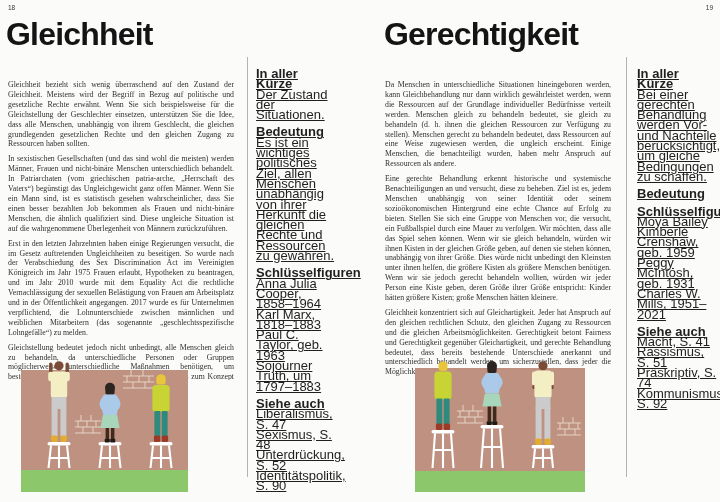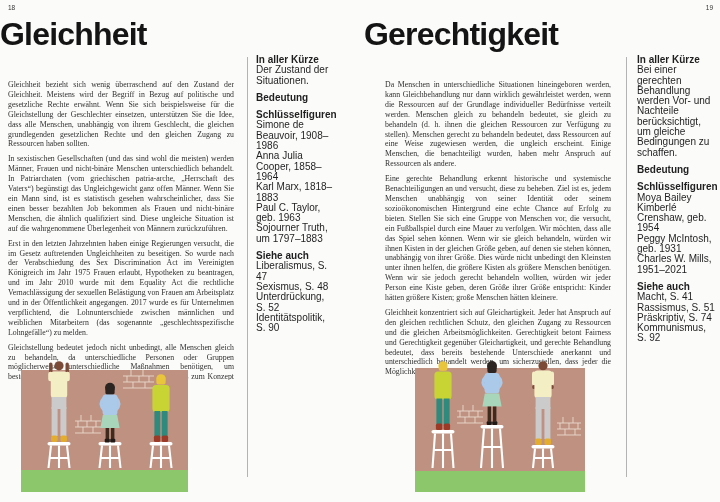--- a/index.html
+++ b/index.html
@@ -3,32 +3,32 @@
 <meta charset="utf-8">
 <style>
   html,body{margin:0;padding:0;background:#e8e8e8;}
   .spread{position:relative;width:720px;height:502px;background:#fbfbfa;overflow:hidden;
           font-family:"Liberation Sans",sans-serif;}
   .pageno{position:absolute;top:4px;font-size:6.5px;color:#333;}
   #pn-l{left:8px}
   #pn-r{right:7px}
   .title{position:absolute;top:13px;font-weight:700;font-size:32px;line-height:42px;
          letter-spacing:-0.8px;color:#141414;white-space:nowrap;}
-  #title-l{left:0}
-  #title-r{left:364px}
+  #title-l{left:6px}
+  #title-r{left:384px}
   .bodycol{position:absolute;top:80px;width:226px;height:300px;overflow:hidden;
            font-family:"Liberation Serif",serif;font-size:7.8px;line-height:9.9px;
            color:#2f2f2f;text-align:justify;hyphens:auto;-webkit-hyphens:auto;}
   #body-l{left:8px}
   #body-r{left:385px}
   .bodycol p{margin:0 0 5px 0;}
   .rule{position:absolute;top:57px;width:1px;height:420px;background:#b3b3b3;}
   #rule-l{left:247px}
   #rule-r{left:626px}
-  .sidebar{position:absolute;top:55px;width:80px;font-size:10px;line-height:10.3px;color:#1f1f1f;}
+  .sidebar{position:absolute;top:69px;width:80px;font-size:13px;line-height:10.3px;color:#1f1f1f;text-decoration:underline;}
   #side-l{left:256px}
   #side-r{left:637px}
   .sb-sec{margin-bottom:7px;}
   .sb-h{font-weight:700;}
   .illo{position:absolute;}
   #illo-l{left:21px;top:361px;}
   #illo-r{left:415px;top:361px;}
 </style>
 </head>
 <body>
@@ -57,24 +57,24 @@
   <div class="rule" id="rule-l"></div>
   <div class="rule" id="rule-r"></div>
 
   <div class="sidebar" id="side-l">
     <div class="sb-sec">
       <div class="sb-h">In aller Kürze</div>
       <div>Der Zustand der Situationen.</div>
     </div>
     <div class="sb-sec">
       <div class="sb-h">Bedeutung</div>
+      <div>Es ist ein wichtiges politisches Ziel, allen Menschen unabhängig von ihrer Herkunft die gleichen Rechte und Ressourcen zu gewähren.</div>
     </div>
     <div class="sb-sec">
       <div class="sb-h">Schlüsselfiguren</div>
-      <div>Simone de Beauvoir, 1908–1986</div>
       <div>Anna Julia Cooper, 1858–1964</div>
       <div>Karl Marx, 1818–1883</div>
       <div>Paul C. Taylor, geb. 1963</div>
       <div>Sojourner Truth, um 1797–1883</div>
     </div>
     <div class="sb-sec">
       <div class="sb-h">Siehe auch</div>
       <div>Liberalismus, S. 47</div>
       <div>Sexismus, S. 48</div>
       <div>Unterdrückung, S. 52</div>
@@ -86,21 +86,21 @@
     <div class="sb-sec">
       <div class="sb-h">In aller Kürze</div>
       <div>Bei einer gerechten Behandlung werden Vor- und Nachteile berücksichtigt, um gleiche Bedingungen zu schaffen.</div>
     </div>
     <div class="sb-sec">
       <div class="sb-h">Bedeutung</div>
     </div>
     <div class="sb-sec">
       <div class="sb-h">Schlüsselfiguren</div>
       <div>Moya Bailey</div>
-      <div>Kimberlé Crenshaw, geb. 1954</div>
+      <div>Kimberlé Crenshaw, geb. 1959</div>
       <div>Peggy McIntosh, geb. 1931</div>
       <div>Charles W. Mills, 1951–2021</div>
     </div>
     <div class="sb-sec">
       <div class="sb-h">Siehe auch</div>
       <div>Macht, S. 41</div>
       <div>Rassismus, S. 51</div>
       <div>Präskriptiv, S. 74</div>
       <div>Kommunismus, S. 92</div>
     </div>

